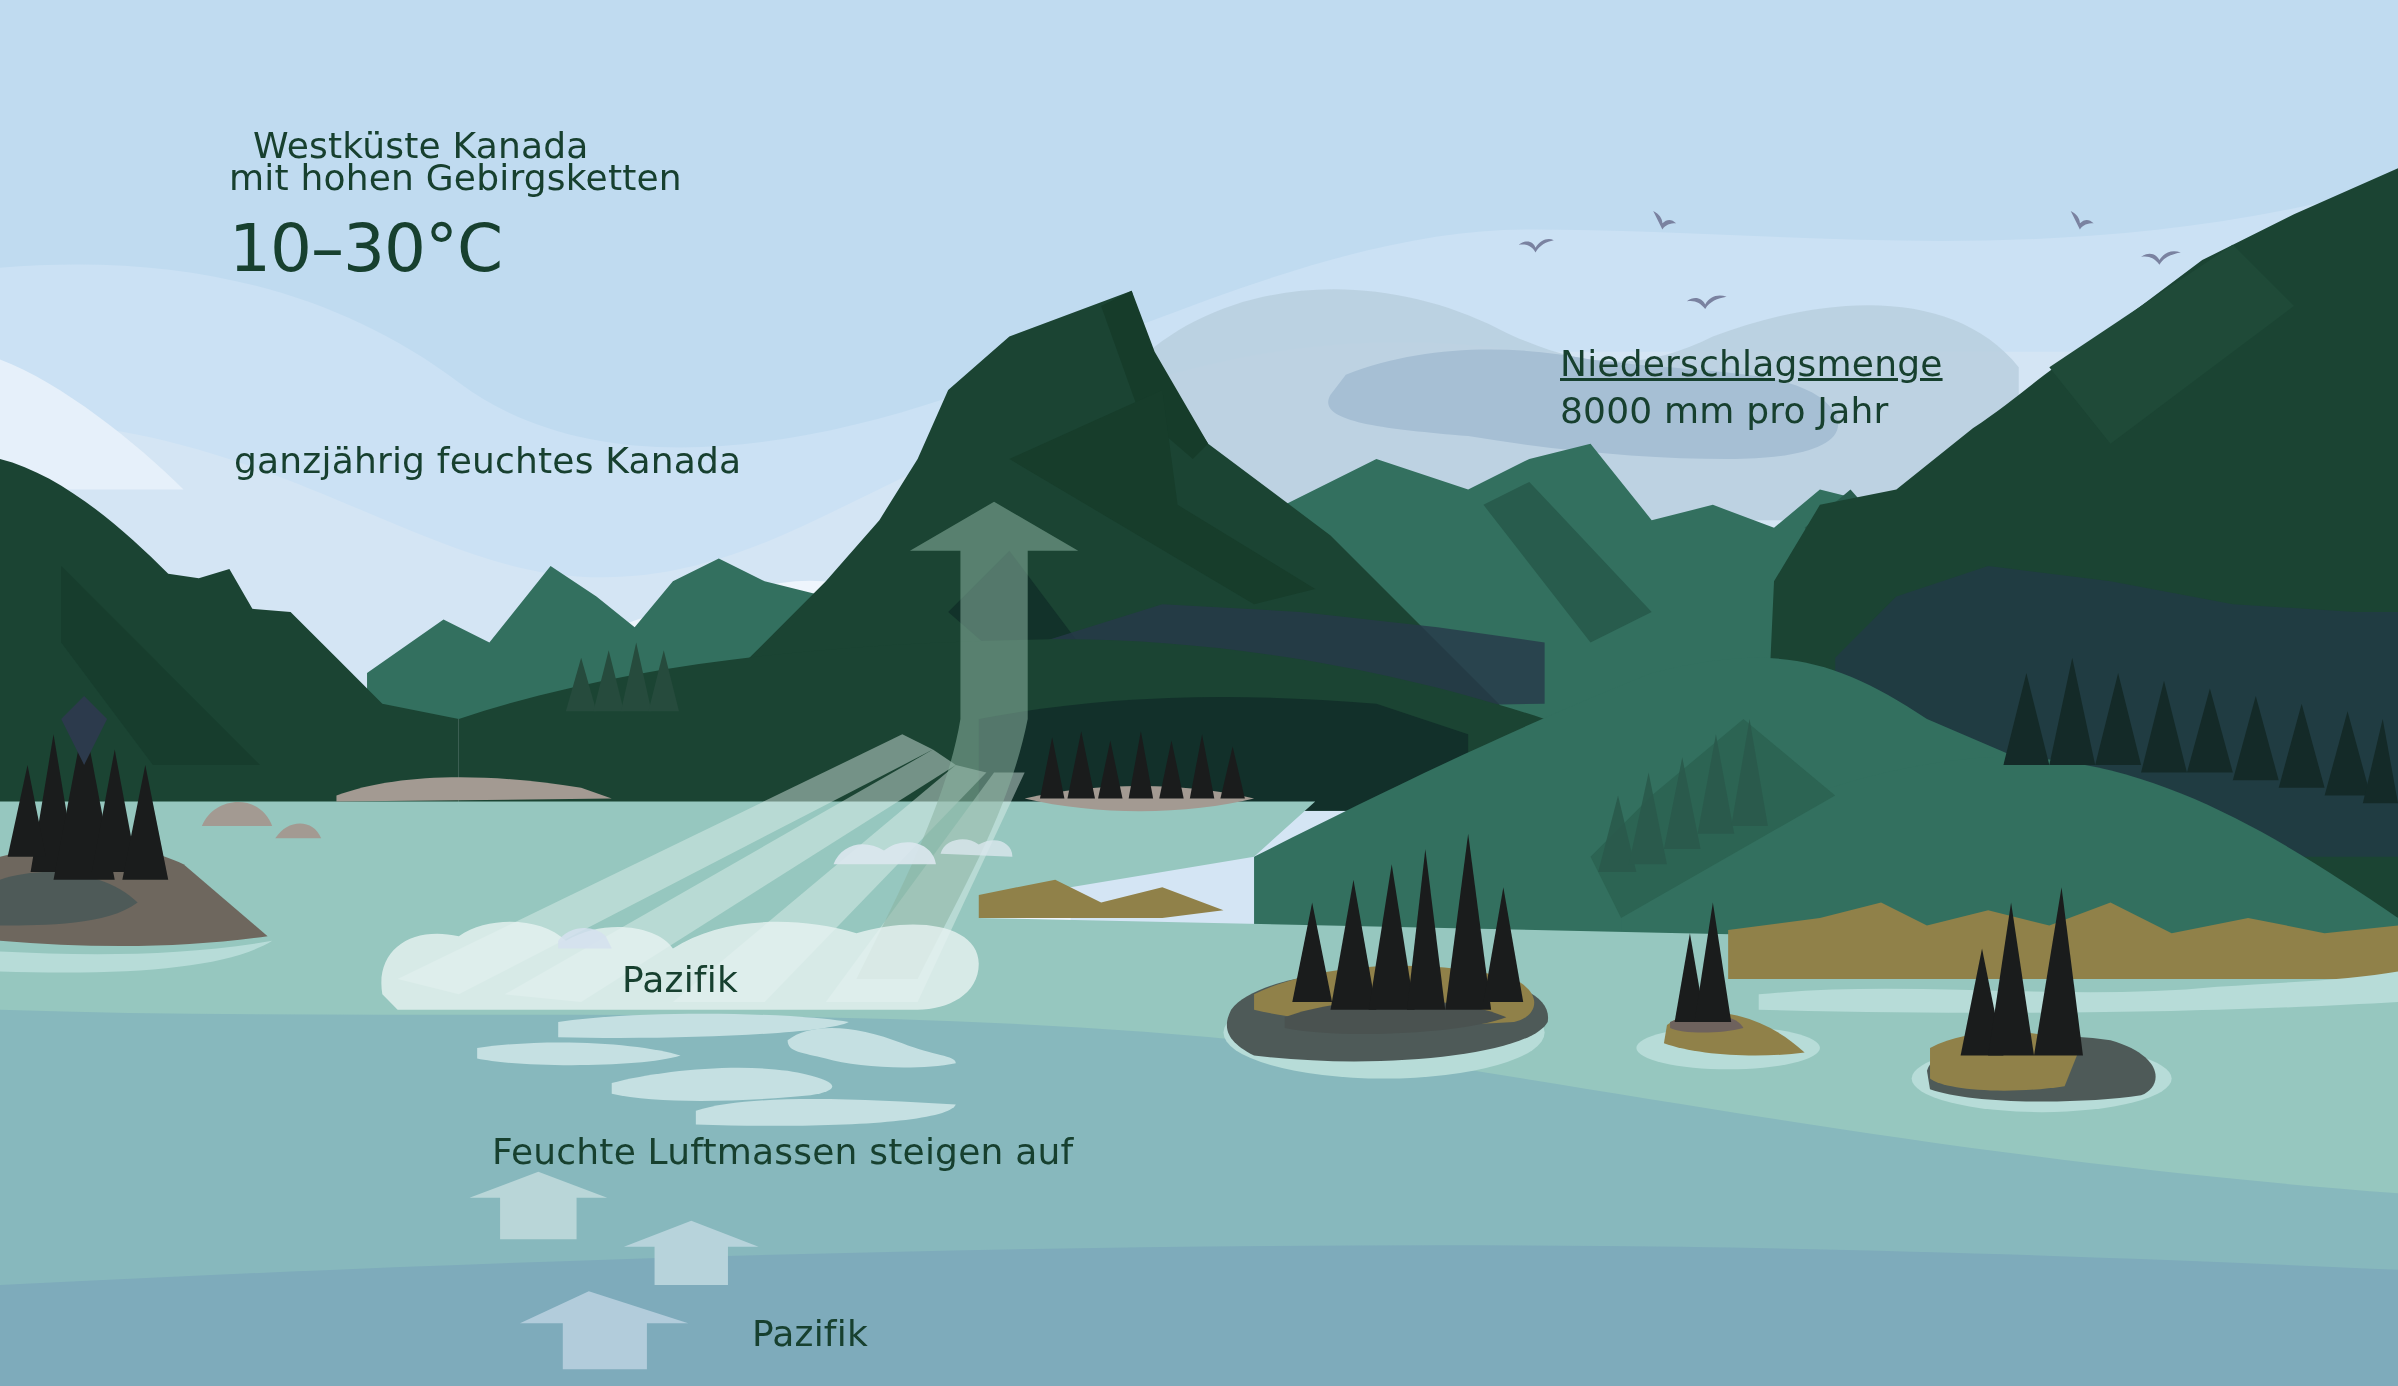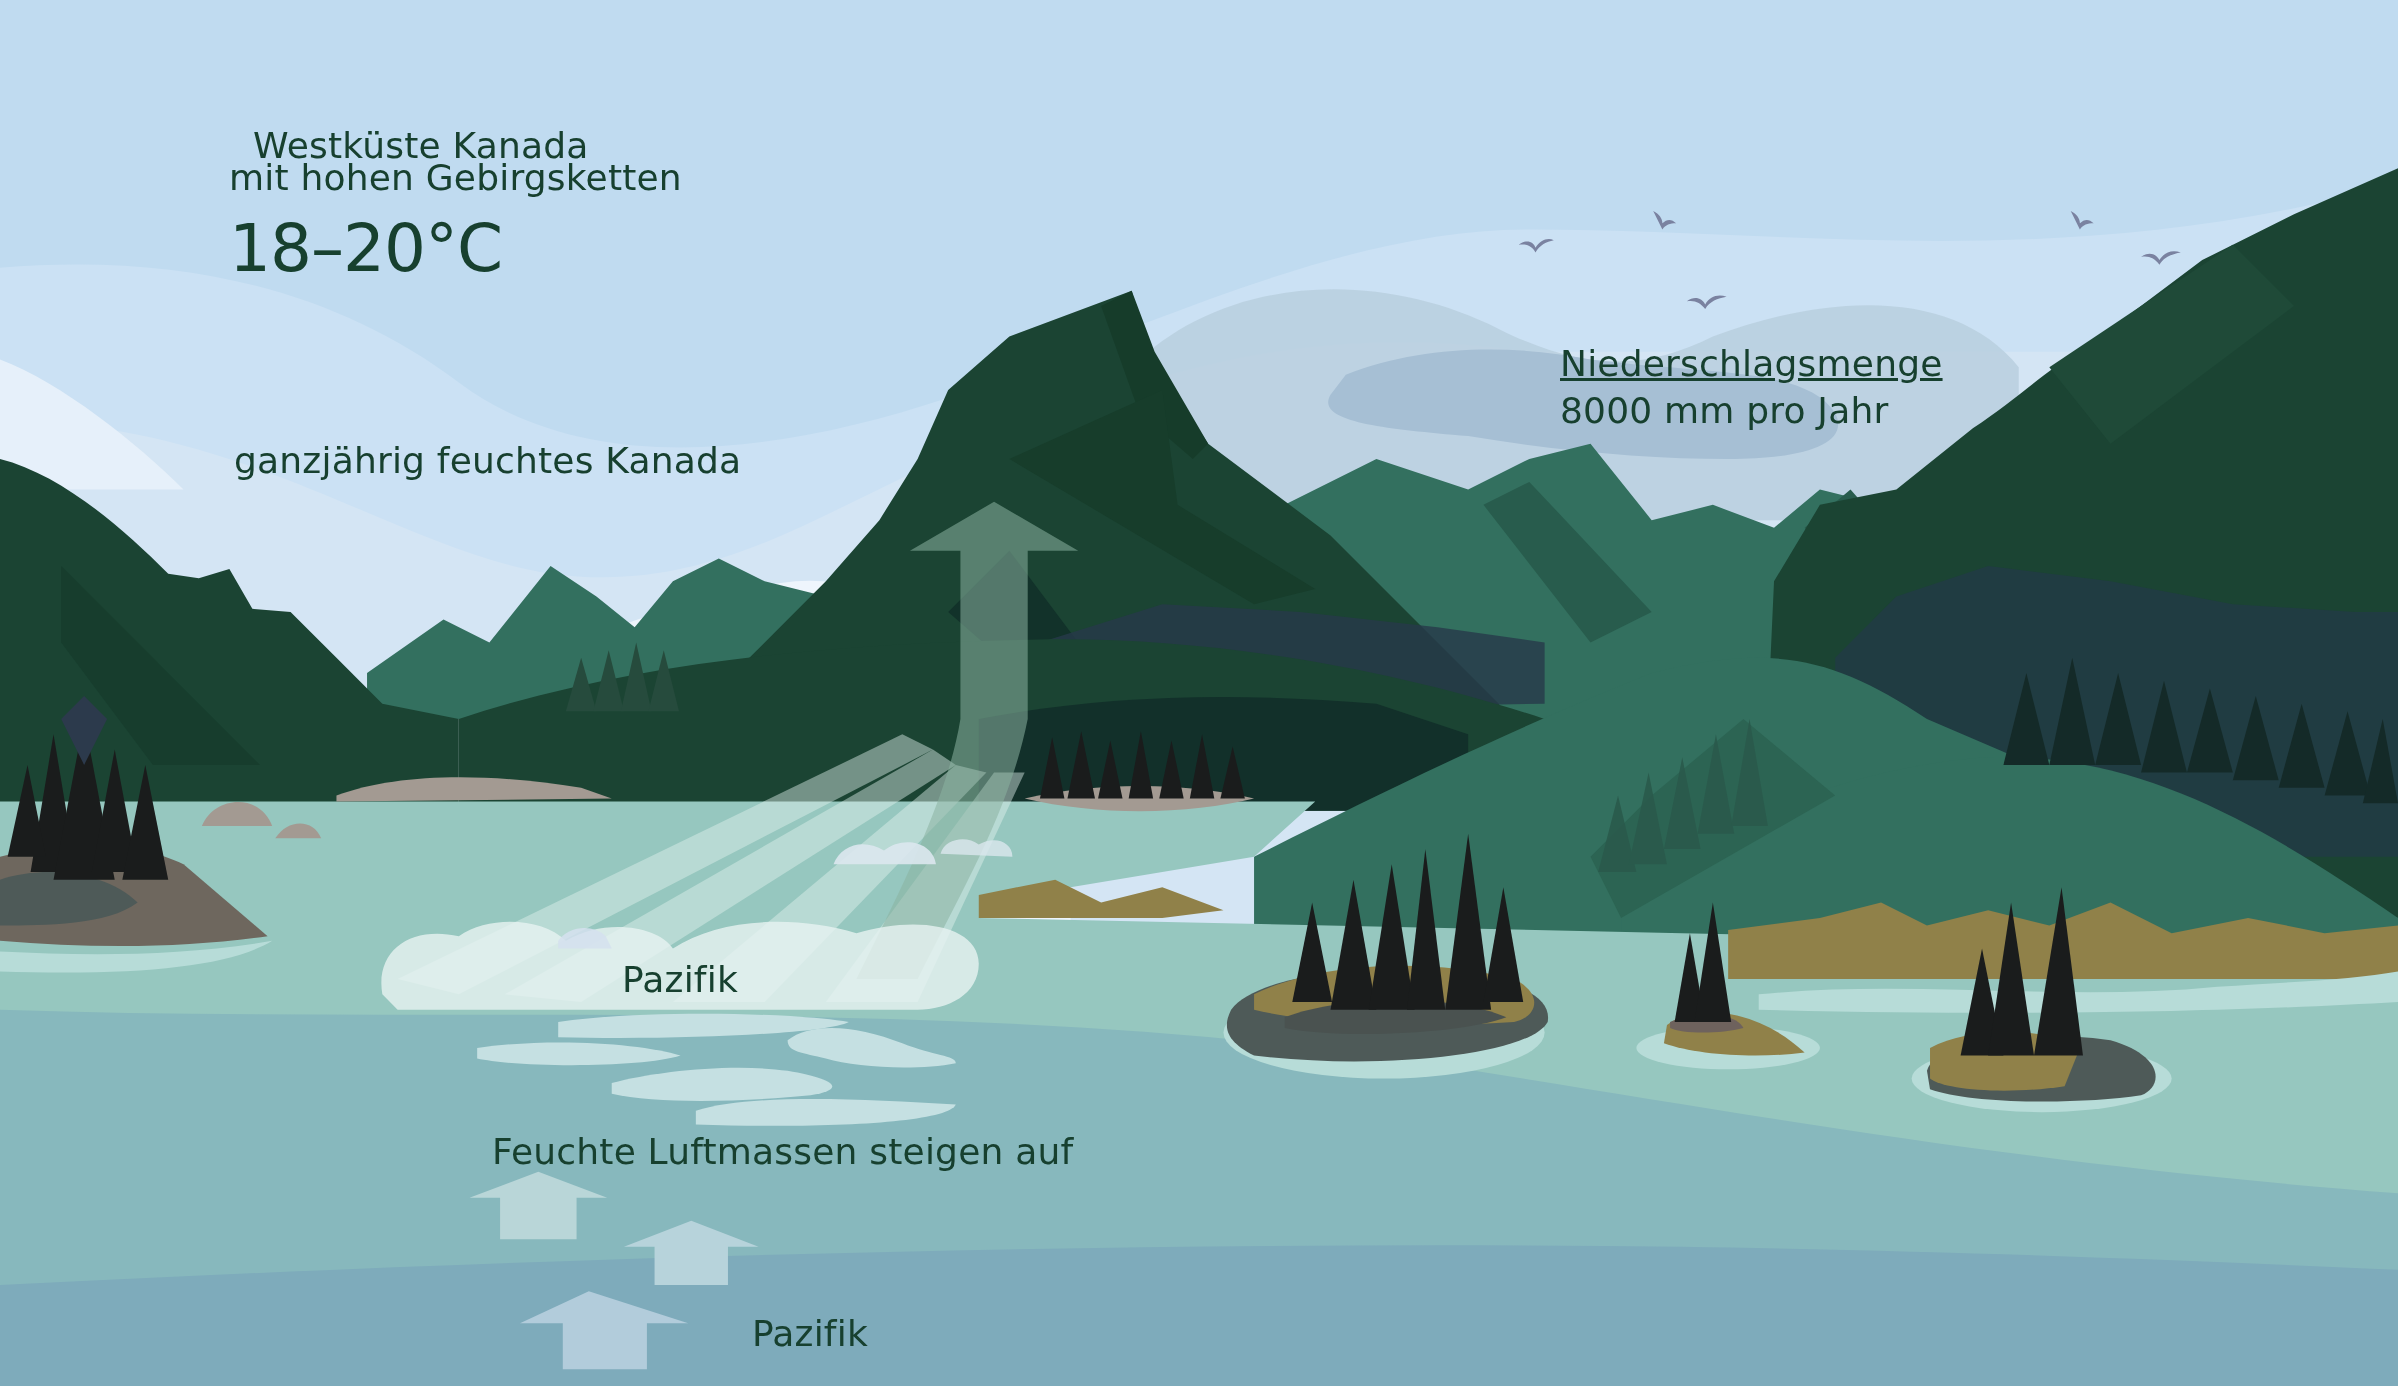--- a/index.html
+++ b/index.html
@@ -174,19 +174,19 @@
     <path d="M993 160 C998 156 1003 158 1004 162 C1007 157 1012 155 1016 157 C1011 158 1007 160 1004 165 C1002 161 998 159 993 160 Z"></path>
     <path d="M1081 138 C1085 140 1087 143 1087 146 C1090 143 1093 143 1096 146 C1092 146 1089 147 1087 150 C1085 146 1083 142 1081 138 Z"></path>
     <path d="M1103 197 C1108 193 1113 195 1115 199 C1118 194 1123 192 1129 194 C1123 195 1118 197 1115 202 C1112 198 1108 196 1103 197 Z"></path>
     <path d="M1354 138 C1358 140 1360 143 1360 146 C1363 143 1366 143 1369 146 C1365 146 1362 147 1360 150 C1358 146 1356 142 1354 138 Z"></path>
     <path d="M1400 168 C1405 164 1410 166 1412 170 C1415 165 1420 163 1426 165 C1420 166 1415 168 1412 173 C1409 169 1405 167 1400 168 Z"></path>
   </g>
 </svg>
 
 <div class="label lbl-md" style="left:229px; top:122px;margin-left:24px;">Westküste Kanada</div>
 <div class="label lbl-md" style="left:229px; top:154px;">mit hohen Gebirgsketten</div>
-<div class="label lbl-lg" style="left:229px; top:213px;">18–20°C</div>
+<div class="label lbl-lg" style="left:229px; top:213px;">10–30°C</div>
 <div class="label lbl-md" style="left:234px; top:437px;">ganzjährig feuchtes Kanada</div>
 <div class="label lbl-md" style="left:1560px; top:340px;text-decoration:underline;">Niederschlagsmenge</div>
 <div class="label lbl-md" style="left:1560px; top:387px;">8000 mm pro Jahr</div>
 <div class="label lbl-md" style="left:622px; top:956px;">Pazifik</div>
 <div class="label lbl-md" style="left:492px; top:1128px;">Feuchte Luftmassen steigen auf</div>
 <div class="label lbl-md" style="left:752px; top:1281px;margin-top:29px;">Pazifik</div>
 
 </body></html>

